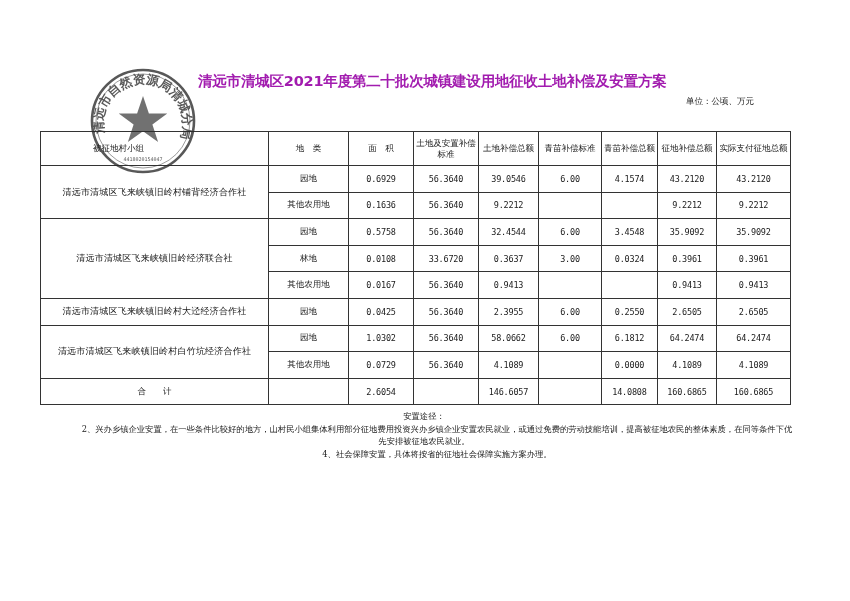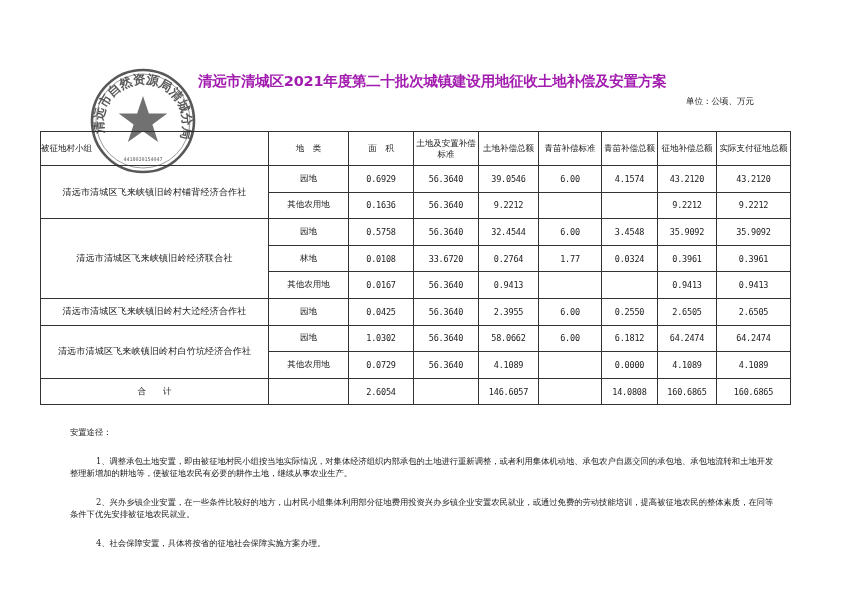--- a/index.html
+++ b/index.html
@@ -24,21 +24,21 @@
       border: 1.2px solid #333; text-align: center; vertical-align: middle; padding: 0;
       font-weight: normal; color: #1a1a1a;
     }
     table.main th { height: 33px; font-size: 8.5px; line-height: 11px; }
     table.main td { height: 25.6px; }
     .num { font-family: "DejaVu Sans Mono", "Liberation Mono", monospace; font-size: 8.5px; letter-spacing: -0.2px; }
     .coop { font-size: 9px; letter-spacing: 0.2px; }
     .notes {
       position: absolute; left: 54px; top: 410px; width: 740px; font-size: 8.3px; line-height: 12.5px; color: #1a1a1a;
     }
-    .notes p { margin: 16px; }
+    .notes p { margin: 0; text-align: center; }
     .notes .indent { text-indent: 26px; }
     .stamp {
       position: absolute; left: 88px; top: 66px; width: 110px; height: 110px;
       pointer-events: none; opacity: 0.78;
     }
   </style>
 </head>
 <body>
 
 <div class="title">清远市清城区2021年度第二十批次城镇建设用地征收土地补偿及安置方案</div>
@@ -51,21 +51,21 @@
       <col style="width:65px">
       <col style="width:65px">
     <col style="width:60px">
       <col style="width:63px">
       <col style="width:56px">
       <col style="width:59px">
       <col style="width:74px">
   </colgroup>
   <thead>
     <tr>
-      <th style="text-align:left;">被征地村小组</th>
+      <th style="text-align:left;padding-left:52px">被征地村小组</th>
       <th>地　类</th>
       <th>面　积</th>
       <th>土地及安置补偿标准</th>
       <th>土地补偿总额</th>
       <th>青苗补偿标准</th>
       <th>青苗补偿总额</th>
       <th>征地补偿总额</th>
       <th>实际支付征地总额</th>
     </tr>
   </thead>
@@ -101,22 +101,22 @@
       <td class="num">32.4544</td>
       <td class="num">6.00</td>
       <td class="num">3.4548</td>
       <td class="num">35.9092</td>
       <td class="num">35.9092</td>
     </tr>
     <tr>
       <td>林地</td>
       <td class="num">0.0108</td>
       <td class="num">33.6720</td>
-      <td class="num">0.2764</td>
-      <td class="num">1.77</td>
+      <td class="num">0.3637</td>
+      <td class="num">3.00</td>
       <td class="num">0.0324</td>
       <td class="num">0.3961</td>
       <td class="num">0.3961</td>
     </tr>
     <tr>
       <td>其他农用地</td>
       <td class="num">0.0167</td>
       <td class="num">56.3640</td>
       <td class="num">0.9413</td>
       <td class="num"></td>
@@ -168,21 +168,20 @@
       <td class="num"></td>
       <td class="num">14.0808</td>
       <td class="num">160.6865</td>
       <td class="num">160.6865</td>
     </tr>
   </tbody>
 </table>
 
 <div class="notes">
   <p>安置途径：</p>
-  <p class="indent">1、调整承包土地安置，即由被征地村民小组按当地实际情况，对集体经济组织内部承包的土地进行重新调整，或者利用集体机动地、承包农户自愿交回的承包地、承包地流转和土地开发整理新增加的耕地等，使被征地农民有必要的耕作土地，继续从事农业生产。</p>
   <p class="indent">2、兴办乡镇企业安置，在一些条件比较好的地方，山村民小组集体利用部分征地费用投资兴办乡镇企业安置农民就业，或通过免费的劳动技能培训，提高被征地农民的整体素质，在同等条件下优先安排被征地农民就业。</p>
   <p class="indent">4、社会保障安置，具体将按省的征地社会保障实施方案办理。</p>
 </div>
 
 <svg class="stamp" viewBox="0 0 110 110">
   <circle cx="55" cy="55" r="51" fill="none" stroke="#2a2a2a" stroke-width="2.6"></circle>
   <circle cx="55" cy="55" r="47" fill="none" stroke="#2a2a2a" stroke-width="0.6"></circle>
   <polygon points="55,30 60.9,47.6 79.3,47.6 64.4,58.4 70.1,76 55,65.2 39.9,76 45.6,58.4 30.7,47.6 49.1,47.6" fill="#2a2a2a" opacity="0.85"></polygon>
   <defs>
     <path id="sealArc" d="M 17 70 A 40 40 0 1 1 93 70"></path>

